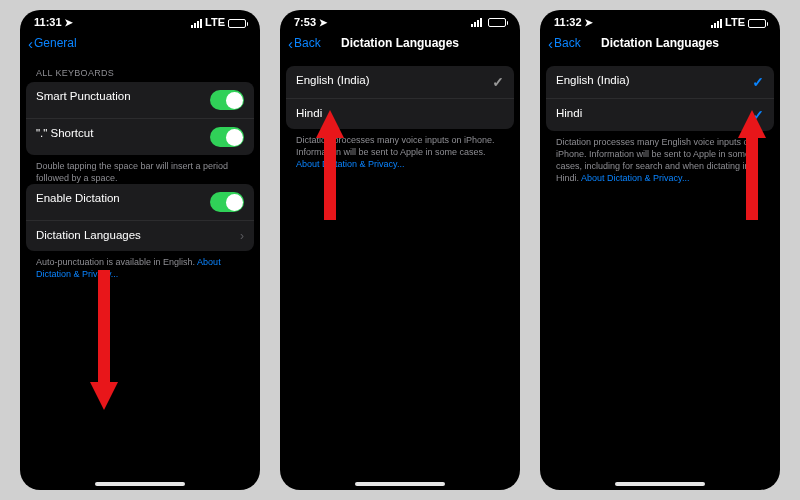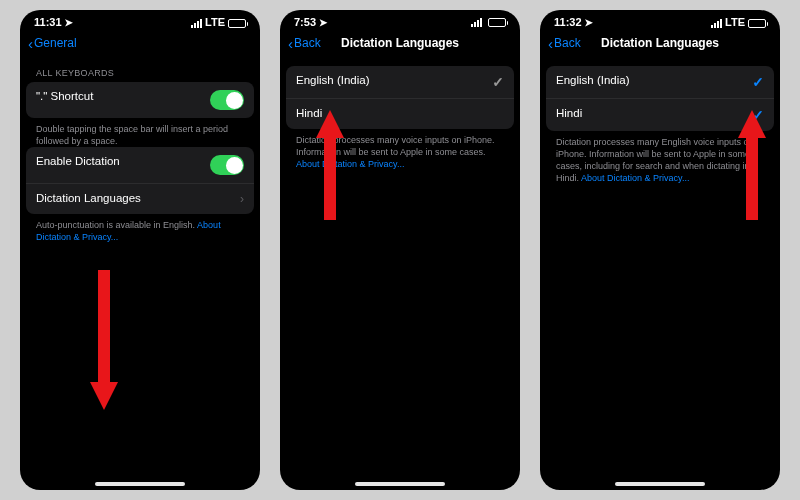--- a/index.html
+++ b/index.html
@@ -137,20 +137,26 @@
   <div class="nav-bar">
     <div class="back">
         <span class="chev">‹</span>
         <span>General</span>
       </div>
   </div>
   <div class="content">
     <div class="section-label">ALL KEYBOARDS</div>
     <div class="group">
       <div class="row">
+          <span class="row-label">Smart Punctuation</span>
+          <span class="toggle on">
+            <span class="knob"></span>
+          </span>
+        </div>
+      <div class="row">
           <span class="row-label">"." Shortcut</span>
           <span class="toggle on">
             <span class="knob"></span>
           </span>
         </div>
     </div>
     <div class="footer">Double tapping the space bar will insert a period followed by a space.</div>
 
     <div class="group">
       <div class="row">

